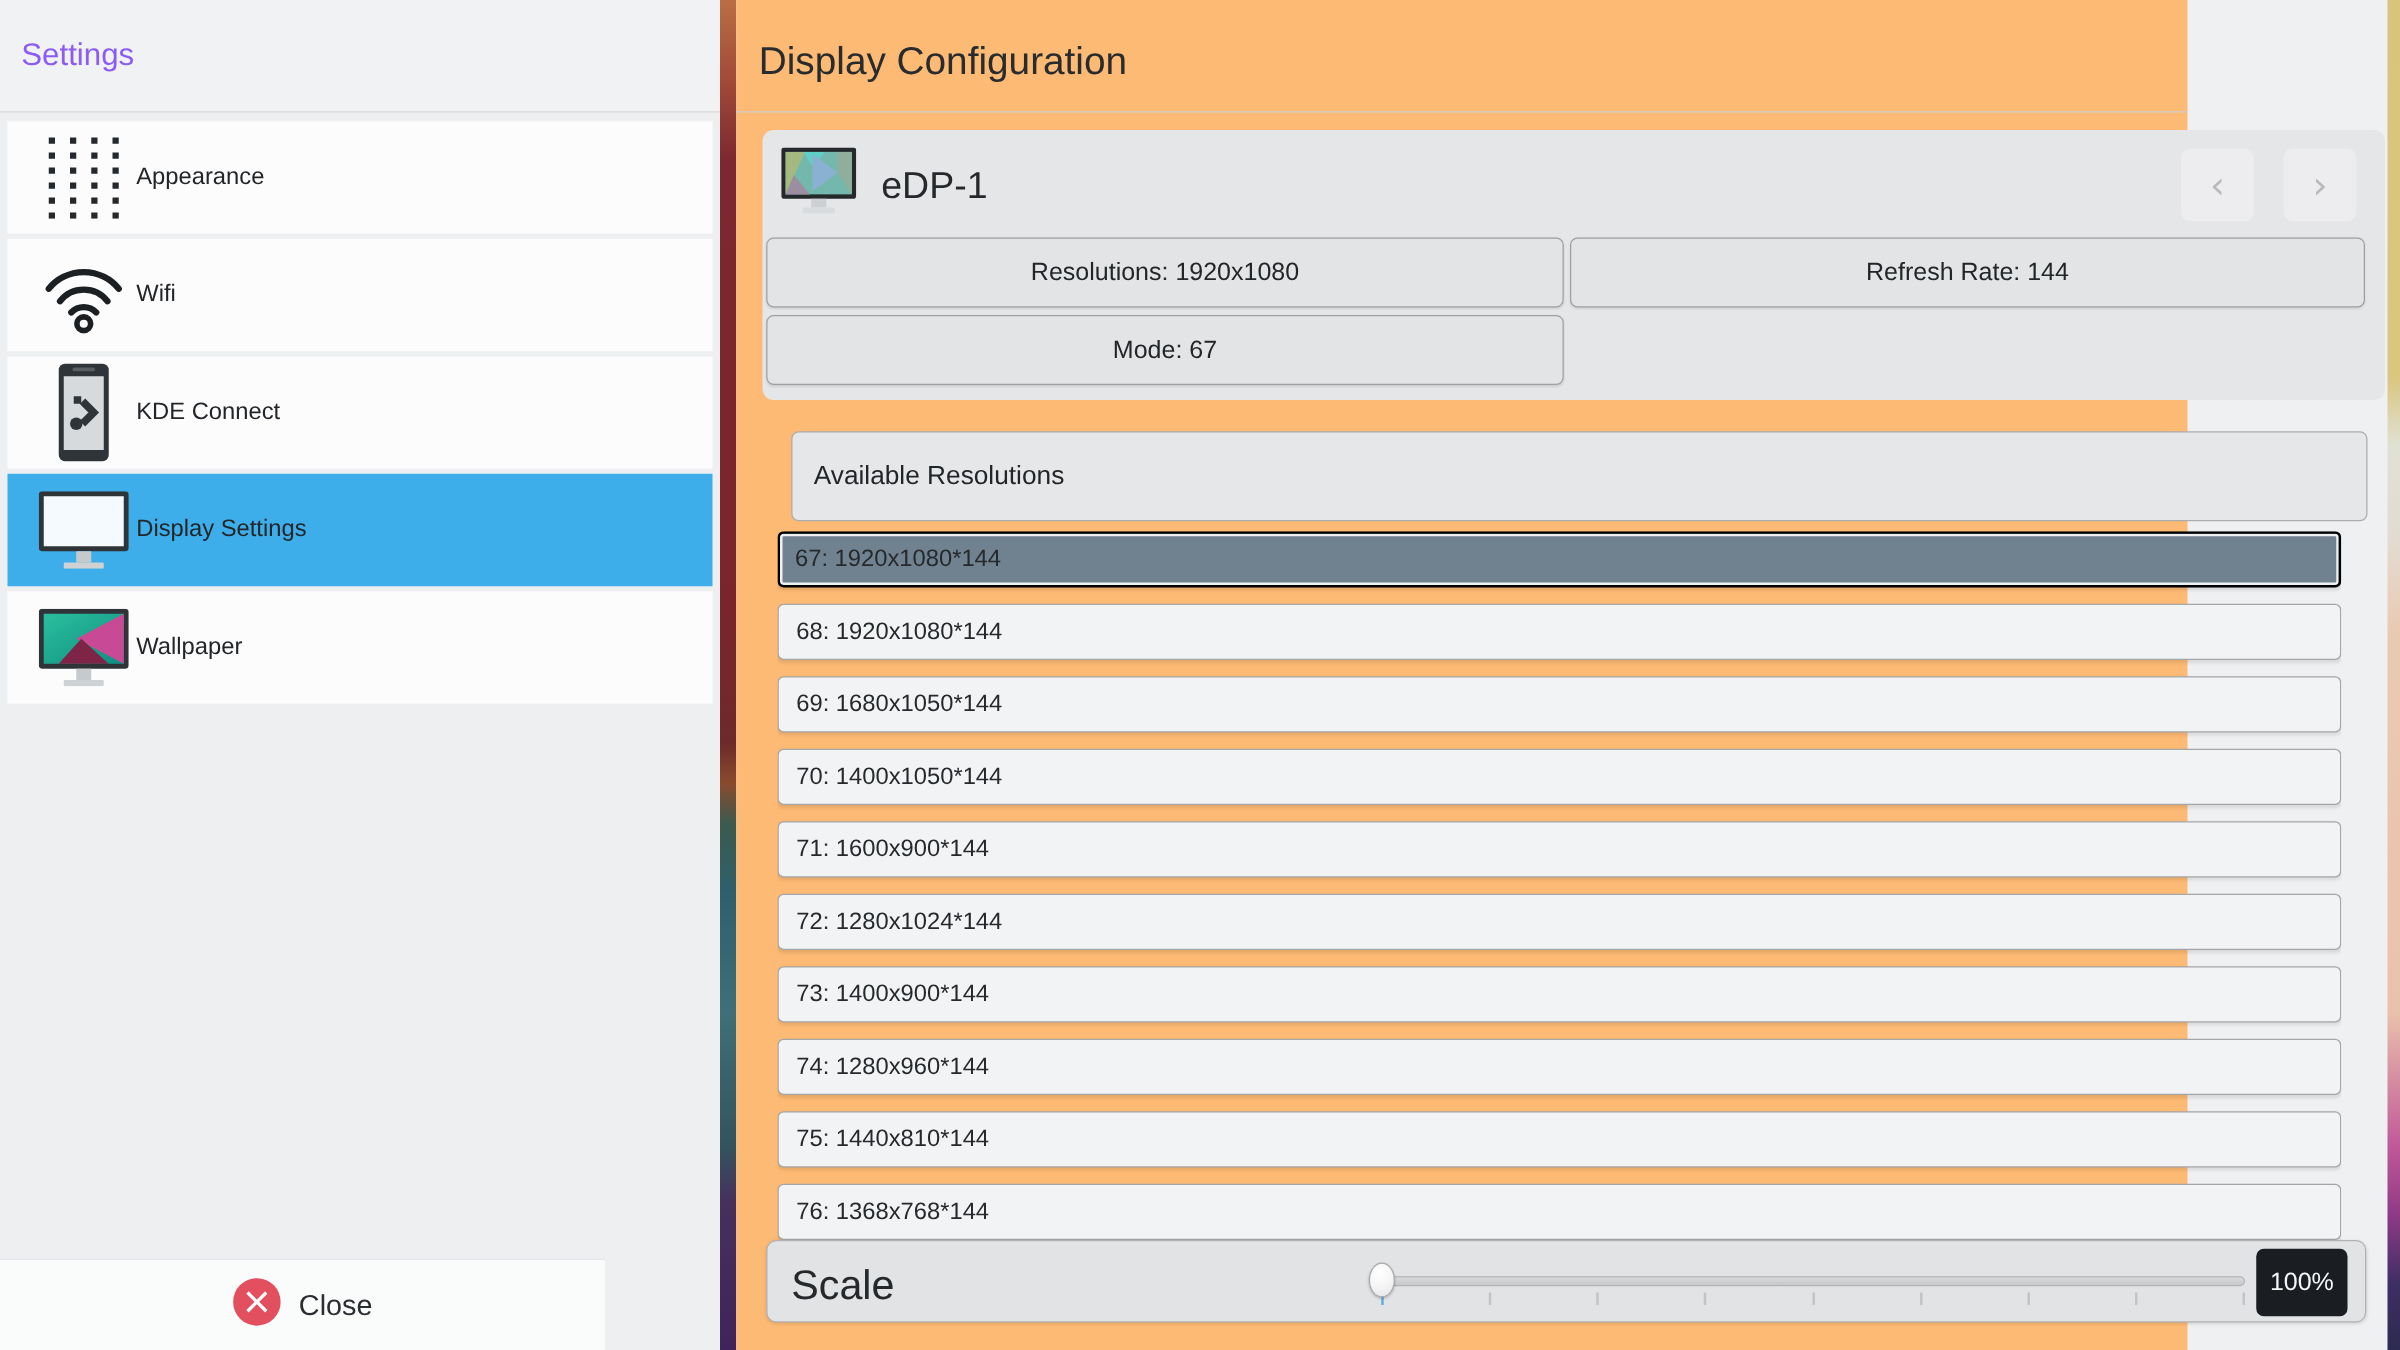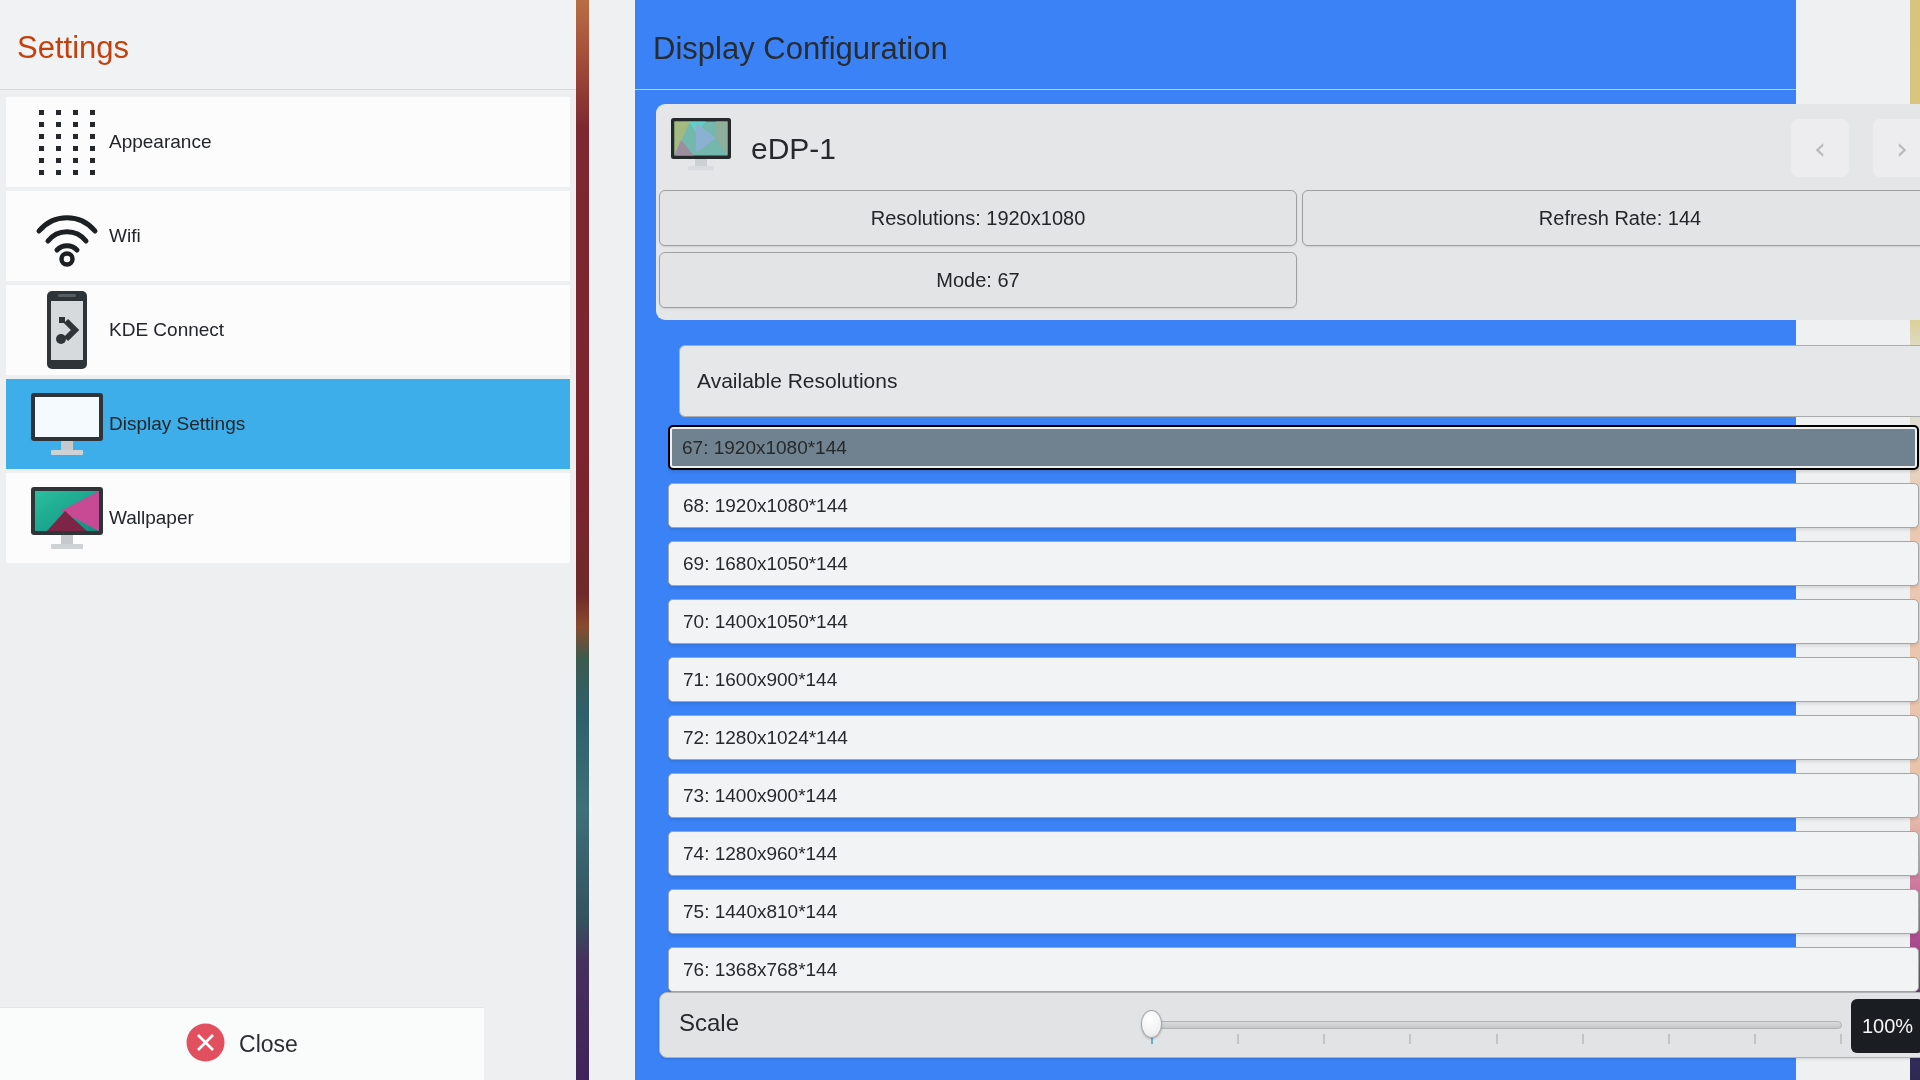--- a/index.html
+++ b/index.html
@@ -11,34 +11,34 @@
     background:linear-gradient(180deg,#b96e44 0%,#a14a39 6%,#7c2731 12%,#7a242e 45%,#6e2a2a 55%,
       #8a4a2e 58%,#3c5a4e 61%,#2e5f6b 66%,#3f6f78 75%,#34535e 85%,#46305c 89%,#40235a 100%); }
   .wp-right { position:absolute; left:1910px; top:0; width:10px; height:1080px;
     background:linear-gradient(180deg,#d8c47d 0%,#d9c67f 28%,#dfe1d3 33%,#e2dcd0 40%,#eac9b2 47%,
       #e9c2ab 75%,#c05898 85%,#8e3a85 90%,#3f2f63 95%,#2c2a52 100%); }
 
   
   .sidebar { position:absolute; left:0; top:0; width:576px; height:1080px; background:#edeff0; }
   .sidebar-header { position:absolute; left:0; top:0; width:576px; height:90px;
     background:#f1f2f3; border-bottom:1px solid #d9dadb; }
-  .sidebar-title { position:absolute; left:17px; top:30px; font-size:31px; color:#c2410c; }
+  .sidebar-title { position:absolute; left:17px; top:30px; font-size:25px; color:#8b5cf6; }
   .side-list { position:absolute; left:0; top:97px; width:576px; }
   .side-item { position:relative; margin:0 6px 4px 6px; height:90px; background:#fcfcfd;
     display:flex; align-items:center; cursor:default; }
   .side-item.selected { background:#3daee9; }
   .side-icon { width:82px; margin-left:20px; display:flex; justify-content:center; align-items:center; flex:0 0 82px; }
   .side-label { font-size:19px; color:#232629; margin-left:1px; }
   .sidebar-footer { position:absolute; left:0; bottom:0; width:484px; height:73px;
     background:#fafbfb; border-top:1px solid #e3e4e5; display:flex; align-items:center; justify-content:center; }
   .close-btn { display:flex; align-items:center; gap:14px; cursor:pointer; }
   .close-label { font-size:23px; color:#2b2e31; }
 
   
-  .main { position:absolute; left:589px; top:0; width:1161px; height:1080px; background:#3b82f6;margin-left:46px; }
+  .main { position:absolute; left:589px; top:0; width:1161px; height:1080px; background:#fdba74; }
   .main-header { position:absolute; left:0; top:0; width:100%; height:90px; border-bottom:1px solid #cdcecf; }
   .main-title { position:absolute; left:18px; top:31px; font-size:31px; color:#292c2f; }
 
   .output-card { position:absolute; left:21px; top:104px; width:1298px; height:216px;
     background:#e5e6e8; border-radius:9px; }
   .edp-icon { position:absolute; left:15px; top:14px; }
   .edp-name { position:absolute; left:95px; top:28px; font-size:30px; color:#26292c; }
   .nav-btn { position:absolute; top:15px; width:58px; height:58px; background:#ededef; border:none;
     border-radius:7px; font-size:30px; color:#b7b9bb; display:flex; align-items:center; justify-content:center;
     font-family:"DejaVu Sans",sans-serif; }
@@ -56,21 +56,21 @@
 
   .res-list { position:absolute; left:33px; top:425px; width:1251px; height:567px; overflow:hidden; }
   .res-item { height:45px; margin-bottom:13px; background:#f2f3f4; border:1px solid #a4a6a8; border-radius:5px;
     display:flex; align-items:center; padding-left:14px; font-size:19px; color:#26292c;
     box-shadow:0 2px 3px rgba(0,0,0,.10); }
   .res-item.selected { background:#70828f; border:2px solid #000000;
     box-shadow:inset 0 0 0 2px #eef0f1, 0 2px 3px rgba(0,0,0,.12); padding-left:12px; }
 
   .scale-card { position:absolute; left:24px; top:992px; width:1280px; height:66px;
     background:#e2e3e5; border:1px solid #b0b2b4; border-radius:8px; box-shadow:0 1px 3px rgba(0,0,0,.12); }
-  .scale-label { position:absolute; left:19px; top:16px; font-size:24px; color:#26292c; }
+  .scale-label { position:absolute; left:19px; top:16px; font-size:33px; color:#26292c; }
   .slider-track { position:absolute; left:490px; top:28px; width:692px; height:8px;
     background:linear-gradient(180deg,#d9dadc,#c7c8ca); border:1px solid #b2b3b5; border-radius:4px; }
   .slider-handle { position:absolute; left:481px; top:17px; width:21px; height:28px; border-radius:50%;
     background:radial-gradient(circle at 40% 30%, #ffffff 0%, #f2f2f3 60%, #e2e3e4 100%);
     border:1px solid #a7a9ab; box-shadow:0 1px 2px rgba(0,0,0,.25); }
   .ticks { position:absolute; left:491px; top:41px; width:691px; height:10px;
     display:flex; justify-content:space-between; }
   .ticks span { width:2px; height:10px; background:#c3c4c6; }
   .ticks span:first-child { background:#5fb1dd; }
   .scale-value { position:absolute; right:14px; top:6px; width:73px; height:54px; background:#1a1d21;

